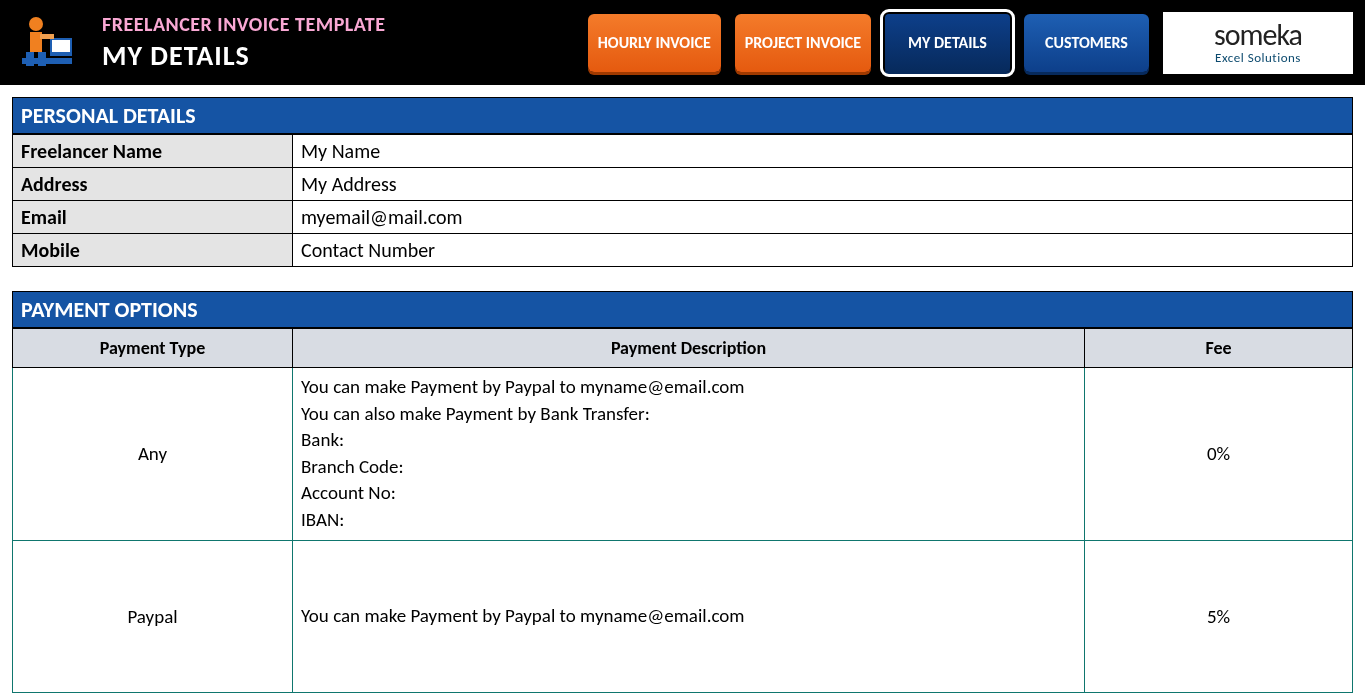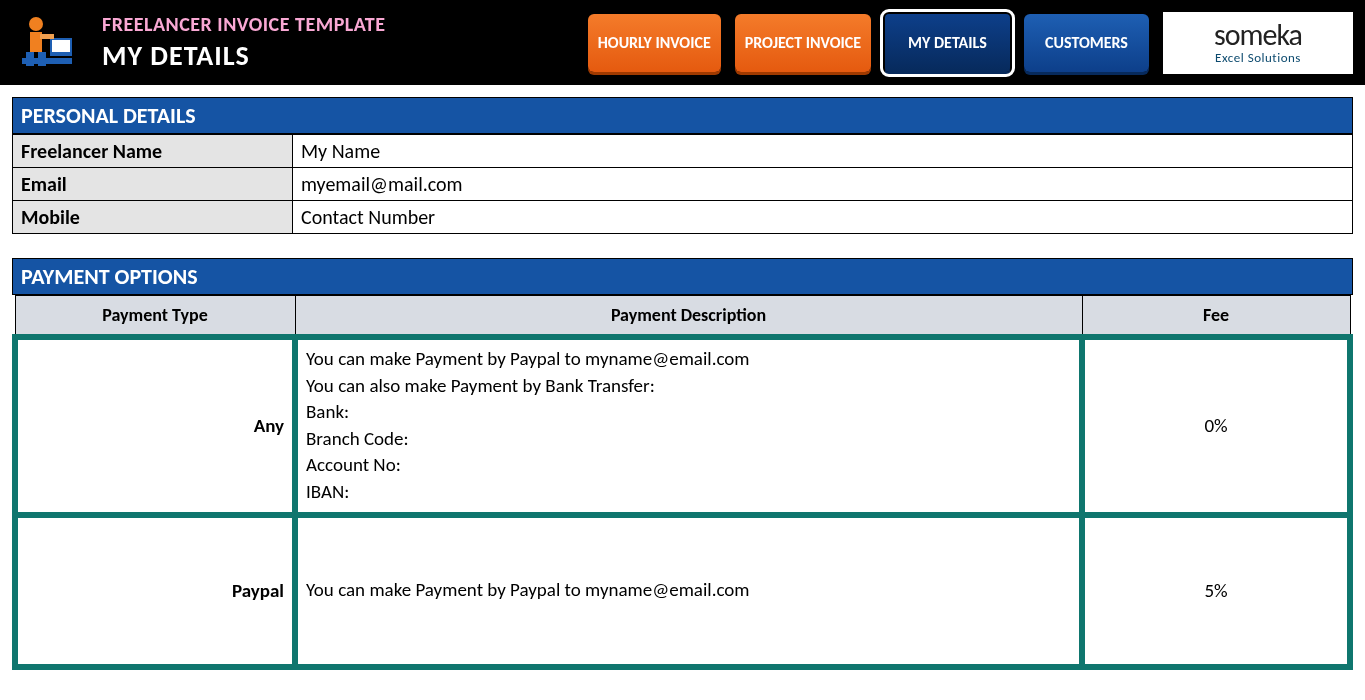--- a/index.html
+++ b/index.html
@@ -135,28 +135,28 @@
     border: 1px solid #000;
     padding: 8px;
     font-size: 18px;
     font-weight: bold;
     text-align: center;
     margin-left: 31px;
   }
   .payment-table th.col-type { width: 280px; }
   .payment-table th.col-fee  { width: 268px; }
   .payment-table td {
-    border: 6px solid #0f766e;
+    border: 1px solid #0f766e;
     padding: 6px 8px;
     font-size: 19px;
     vertical-align: middle;
   }
   .payment-table td.type-cell {
-    text-align: right;
-    font-weight: bold;
+    text-align: center;
+    font-weight: normal;
   }
   .payment-table td.fee-cell {
     text-align: center;
   }
   .payment-table td.desc-cell {
     white-space: pre-line;
     line-height: 1.4;
   }
   .row-tall td { height: 152px; }
 </style>
@@ -195,20 +195,24 @@
 <div class="content">
 
   <div class="section-header">PERSONAL DETAILS</div>
   <table class="details-table">
     <tbody>
         <tr>
       <td class="label">Freelancer Name</td>
       <td>My Name</td>
     </tr>
     <tr>
+      <td class="label">Address</td>
+      <td>My Address</td>
+    </tr>
+    <tr>
       <td class="label">Email</td>
       <td>myemail@mail.com</td>
     </tr>
     <tr>
       <td class="label">Mobile</td>
       <td>Contact Number</td>
     </tr>
   </tbody>
     </table>
 

